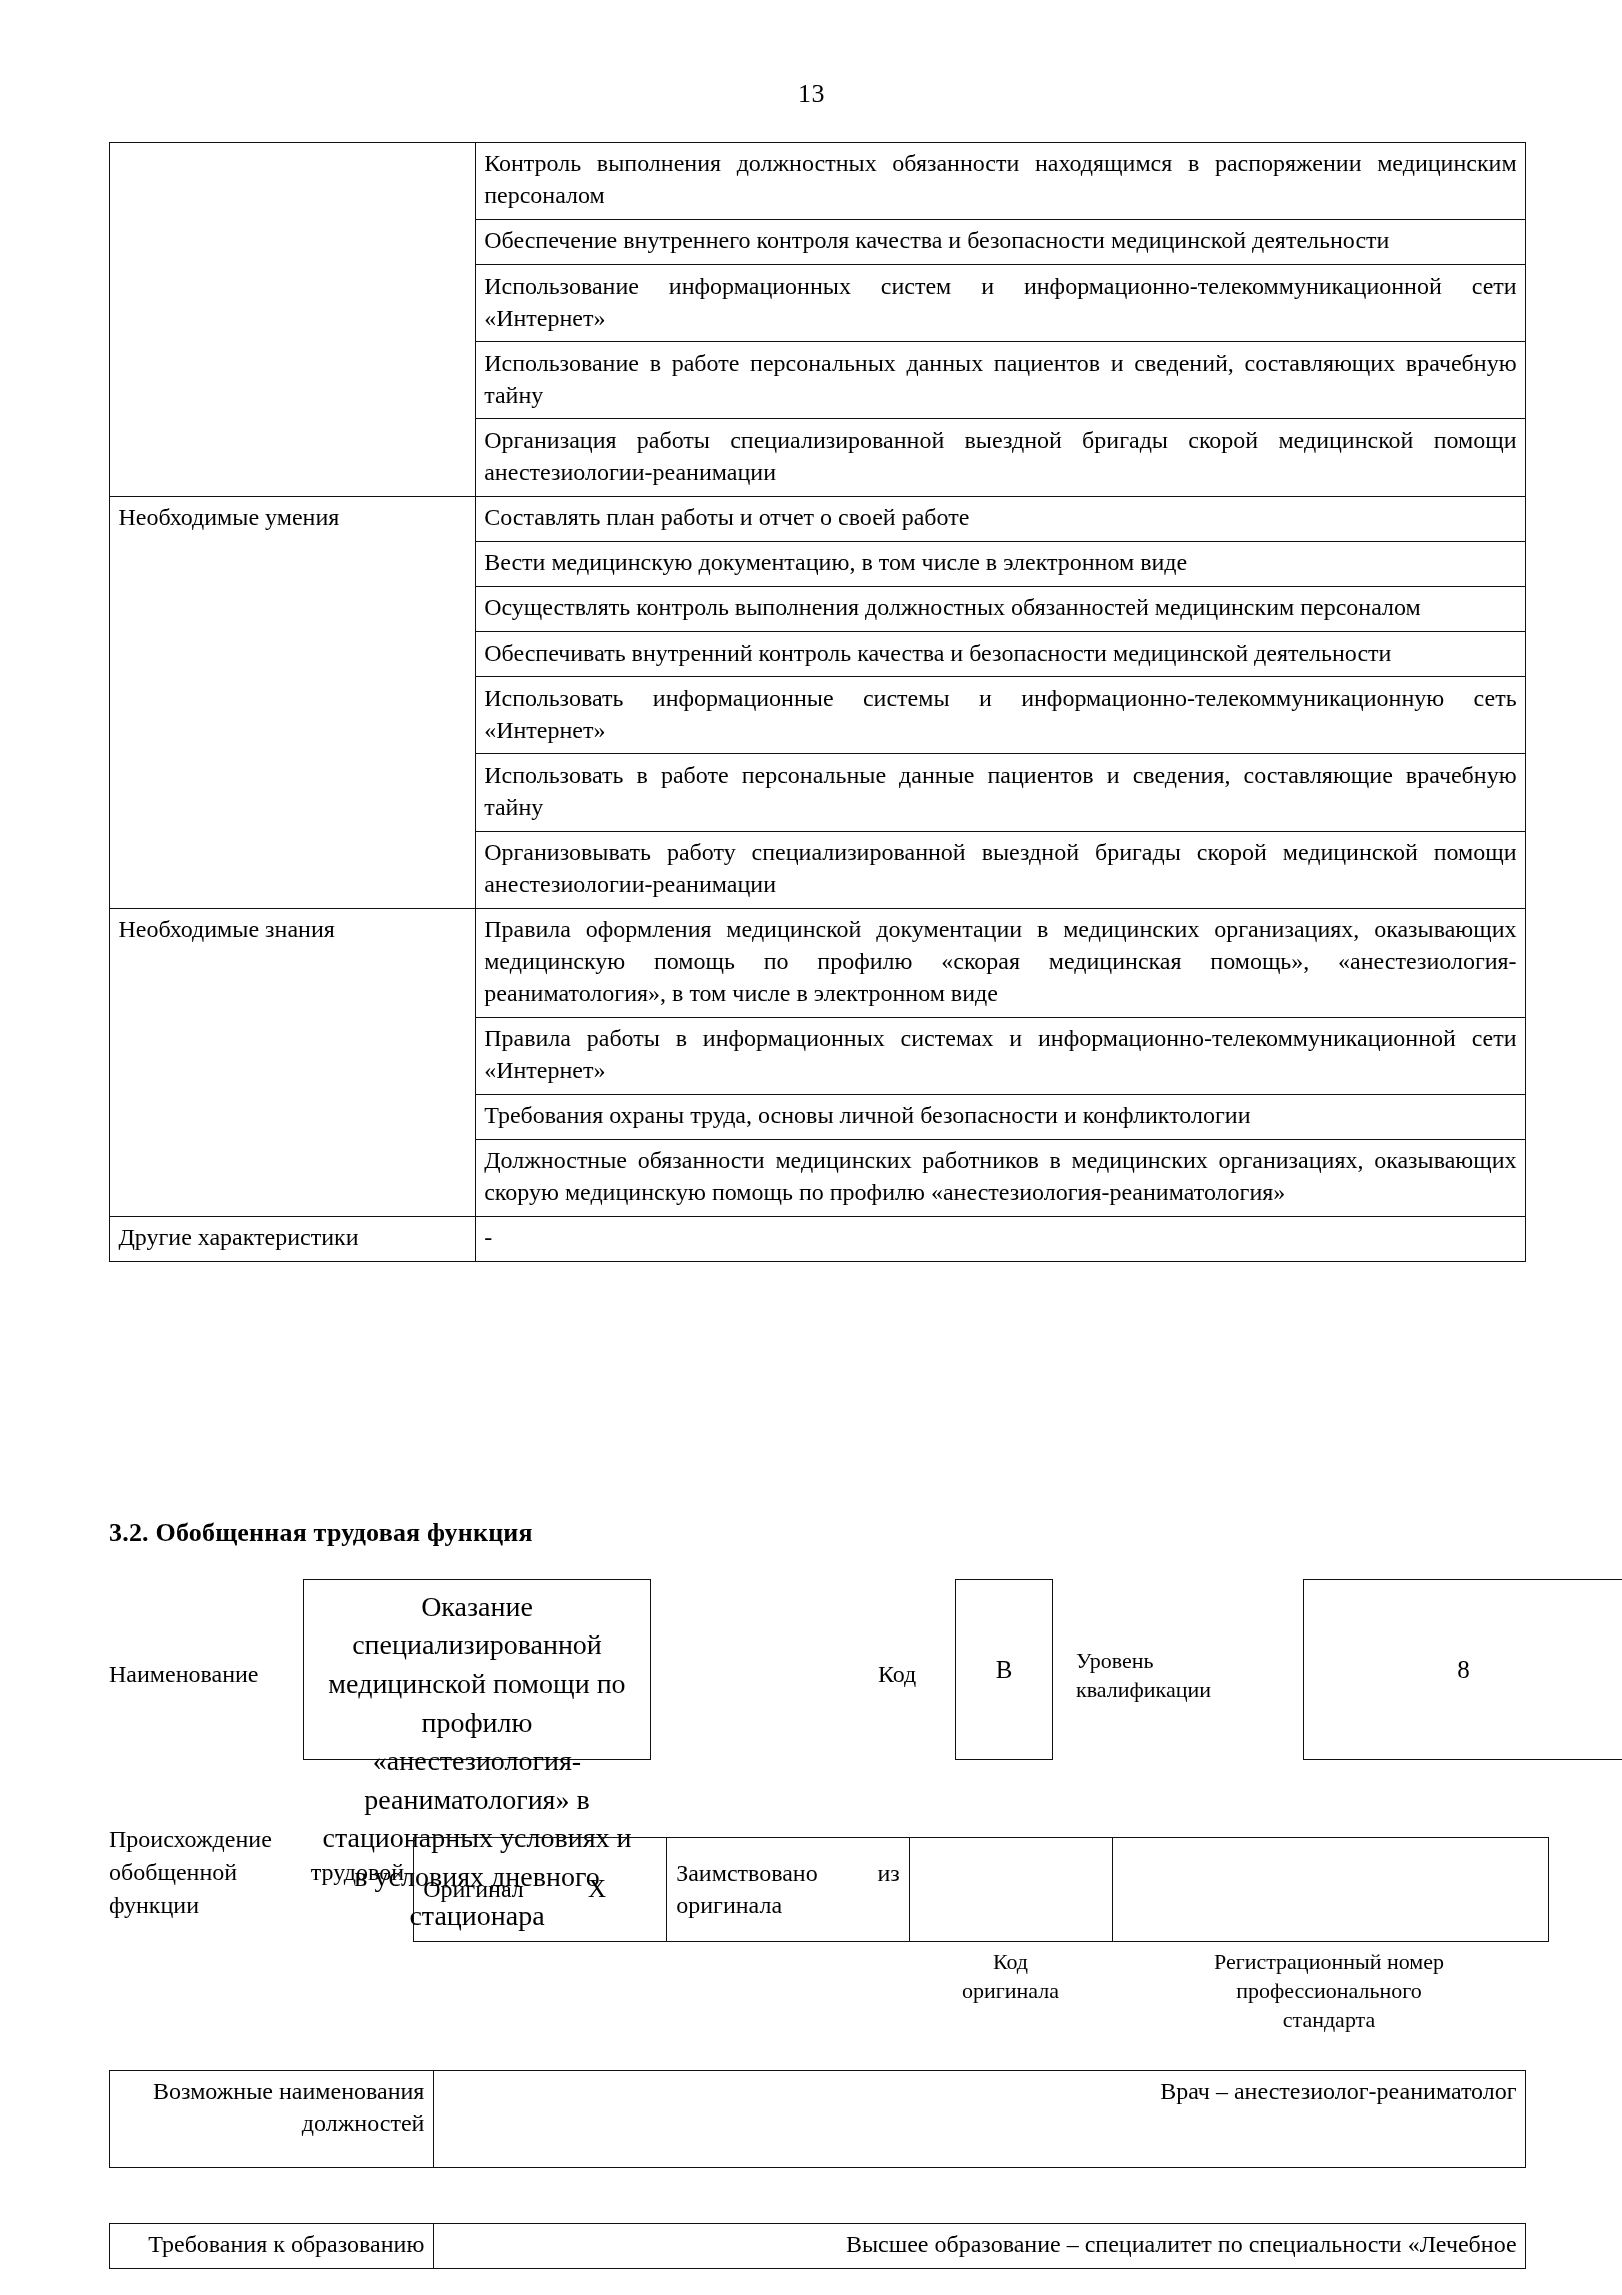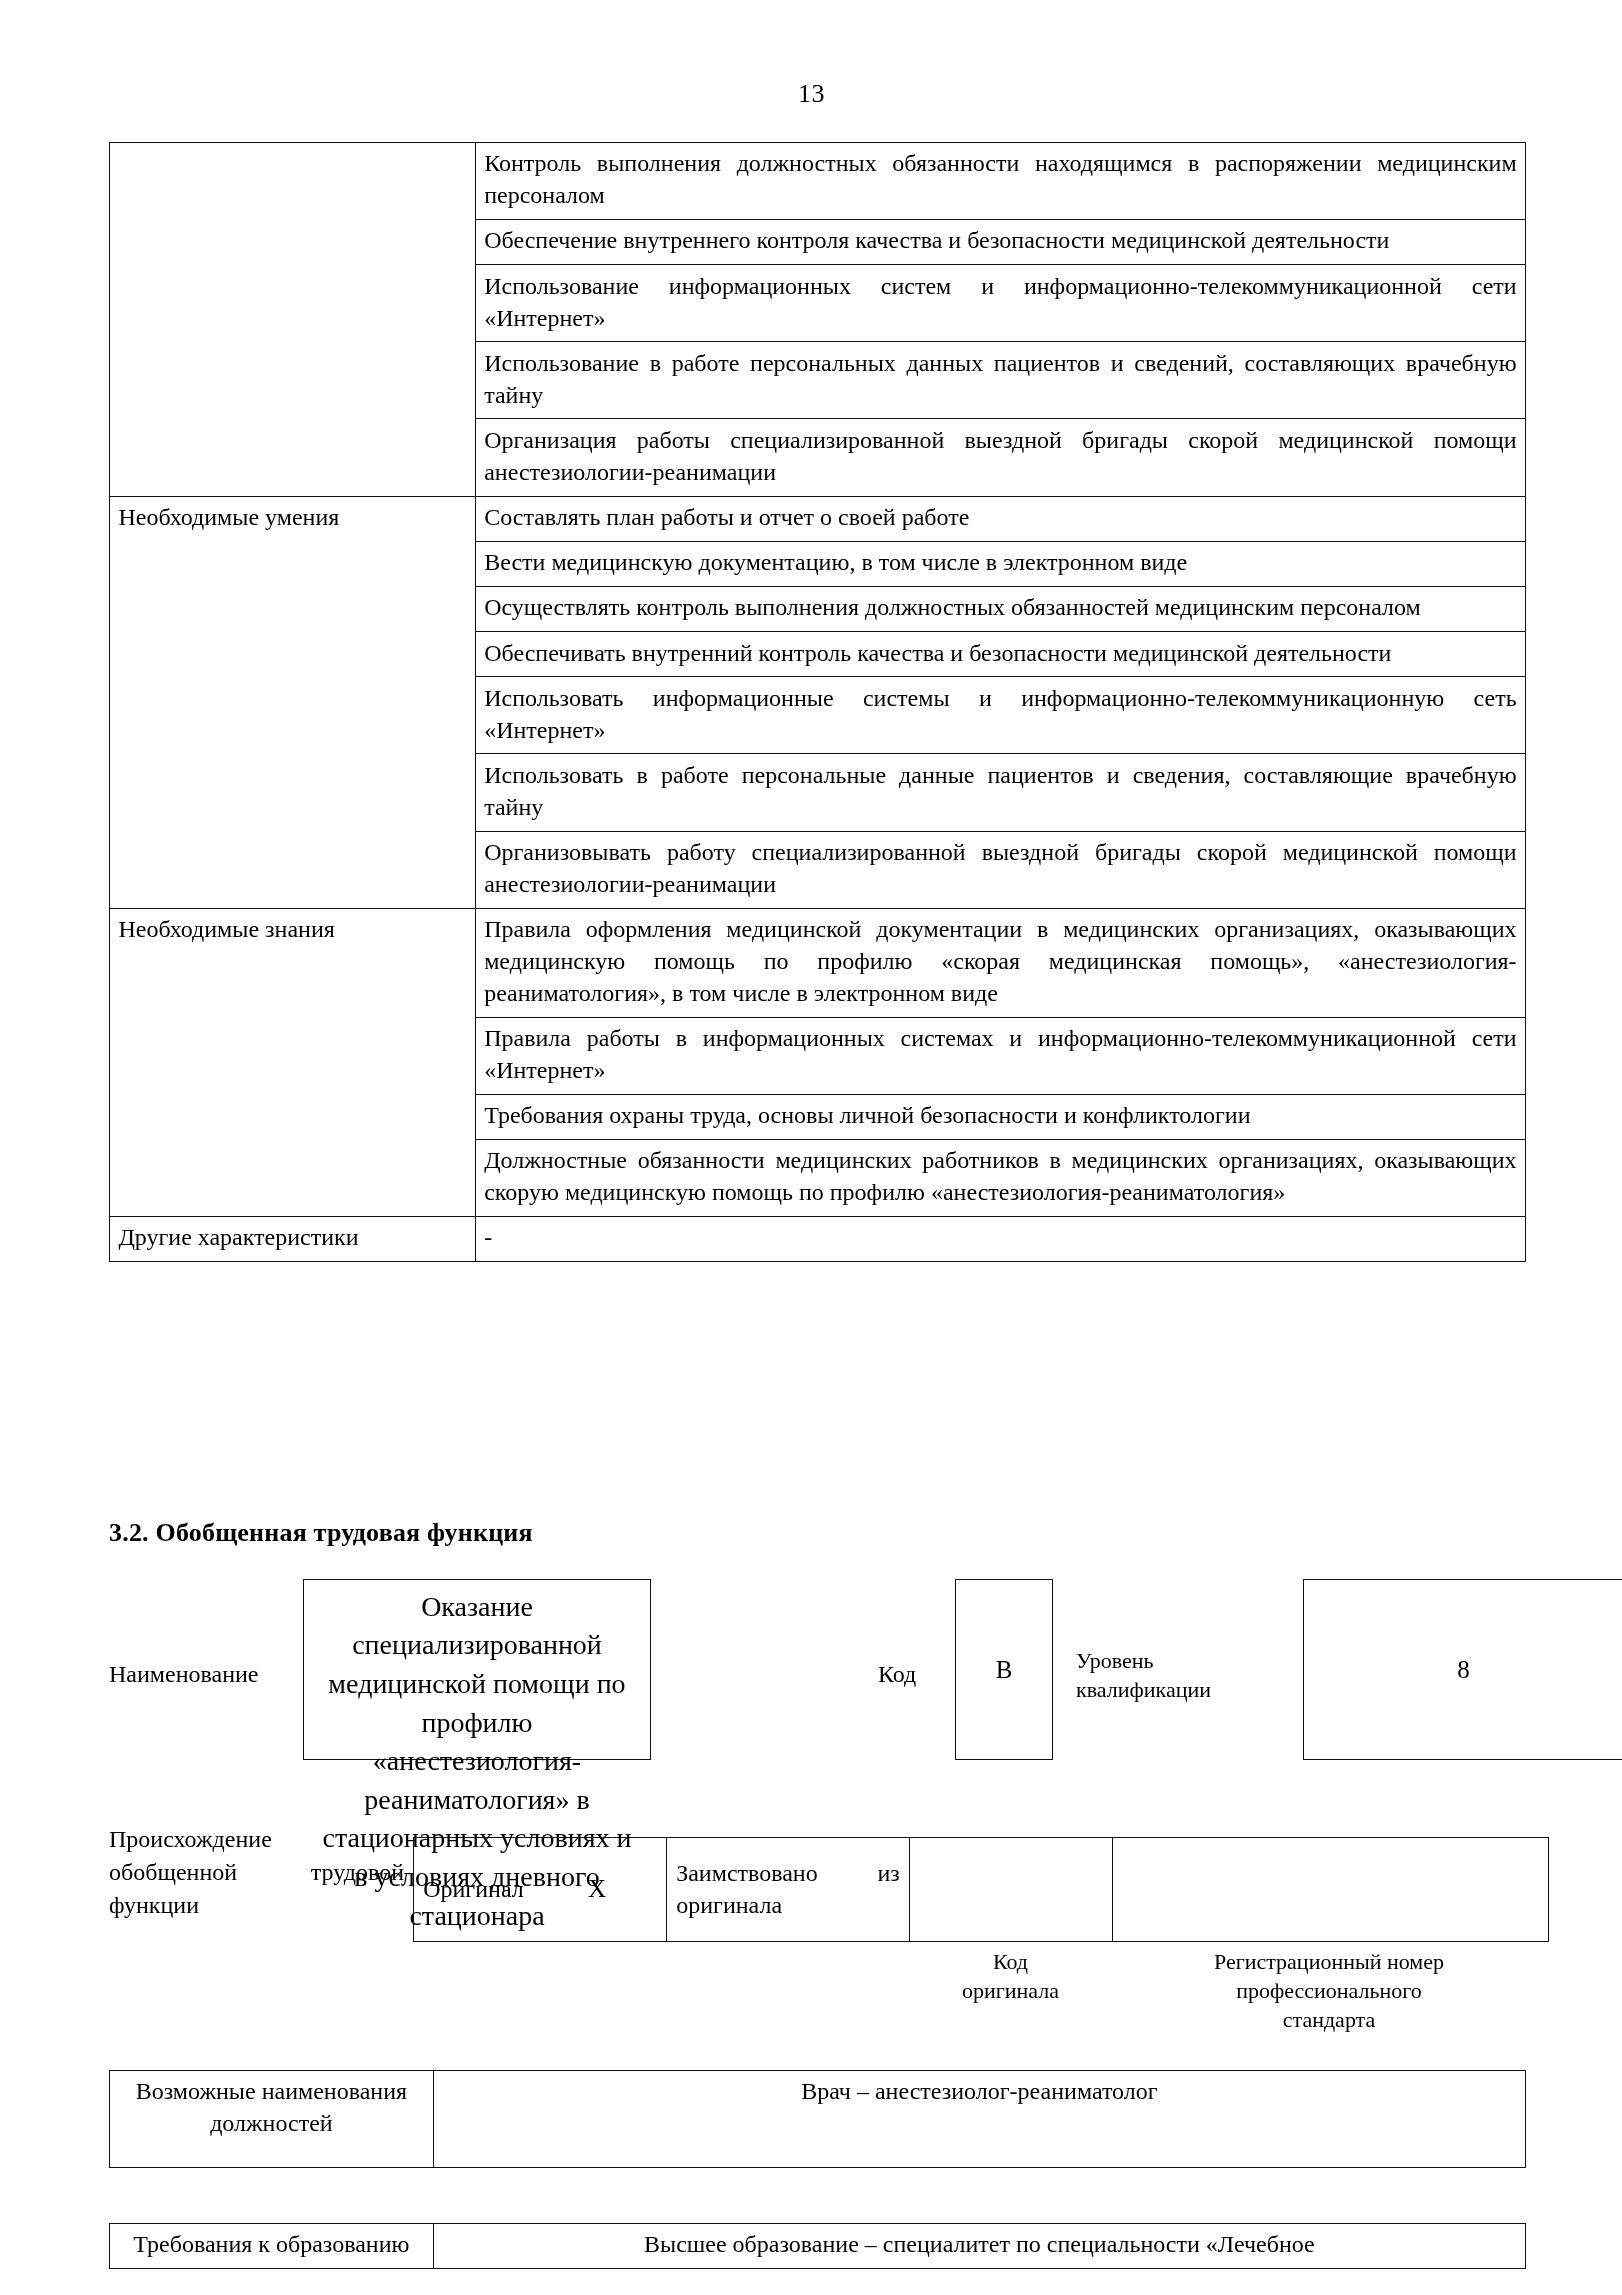--- a/index.html
+++ b/index.html
@@ -243,21 +243,21 @@
     width: 1417px;
     border-collapse: collapse;
     table-layout: fixed;
   }
   .bottom-table td {
     border: 1.2px solid #111;
     padding: 5.4px 8.4px 6.9px 8.4px;
     font-size: 24px;
     line-height: 1.33;
     vertical-align: top;
-    text-align: center;
+    text-align: right;
   }
   .bottom-table td.label-cell {
     width: 306px;
   }
   #positions-table { top: 2070px; }
   #positions-table td { height: 84px; }
   #education-table { top: 2223px; }
 
 </style>
 </head>

